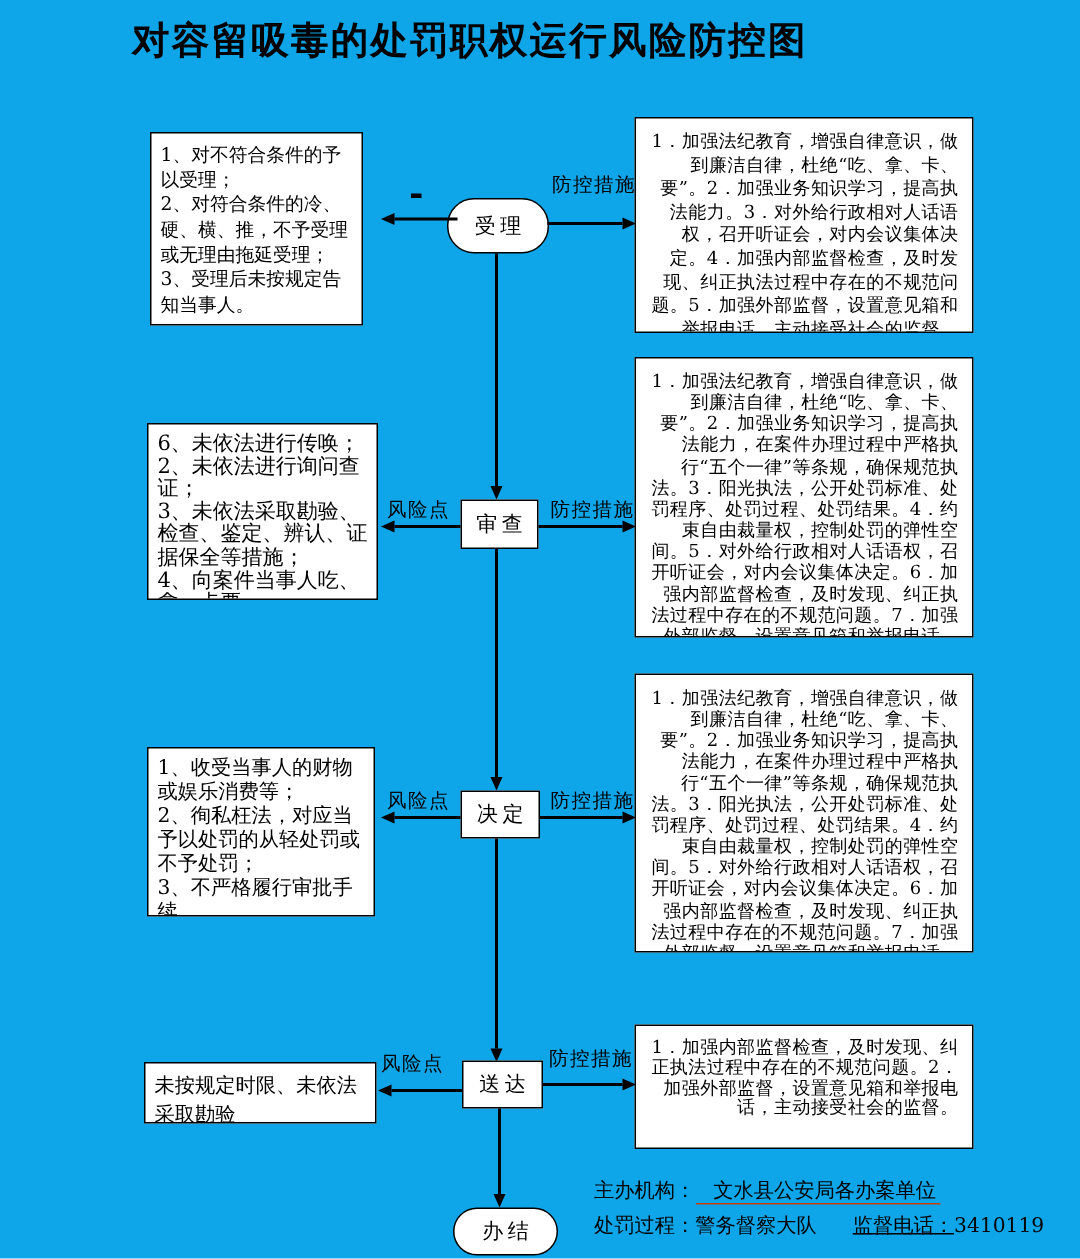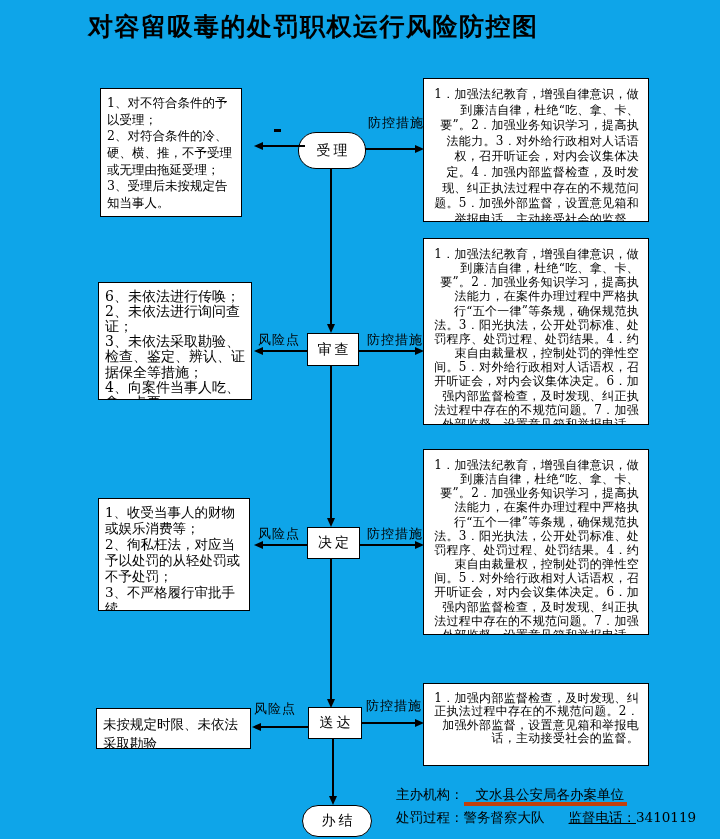--- a/index.html
+++ b/index.html
@@ -21,21 +21,21 @@
   }
   .stadium{border-radius:18px;}
   .line{position:absolute;background:#000;}
   .tri{position:absolute;width:0;height:0;}
   .tri-left{border-top:4px solid transparent;border-bottom:4px solid transparent;border-right:9px solid #000;}
   .tri-right{border-top:4px solid transparent;border-bottom:4px solid transparent;border-left:9px solid #000;}
   .tri-down{border-left:4px solid transparent;border-right:4px solid transparent;border-top:9px solid #000;}
   .lbl{position:absolute;font-size:13px;letter-spacing:1px;}
   .tinymark{position:absolute;background:#000;}
   .footer{position:absolute;left:396px;top:783px;font-size:13.5px;line-height:1.72;white-space:nowrap;}
-  .u{border-bottom:4px solid #c2410c;padding:0 3px 0 12px;}
+  .u{border-bottom:1px solid #c2410c;padding:0 3px 0 12px;}
   .gap{margin-left:24px;text-decoration:underline;}
 </style>
 </head>
 <body>
 
 <div class="canvas">
 
   <div class="title">对容留吸毒的处罚职权运行风险防控图</div>
 
   <div class="box risk-box" style="left:100px;top:88px;width:142px;height:129px;font-size:12.5px;line-height:1.33;">1、对不符合条件的予以受理；

